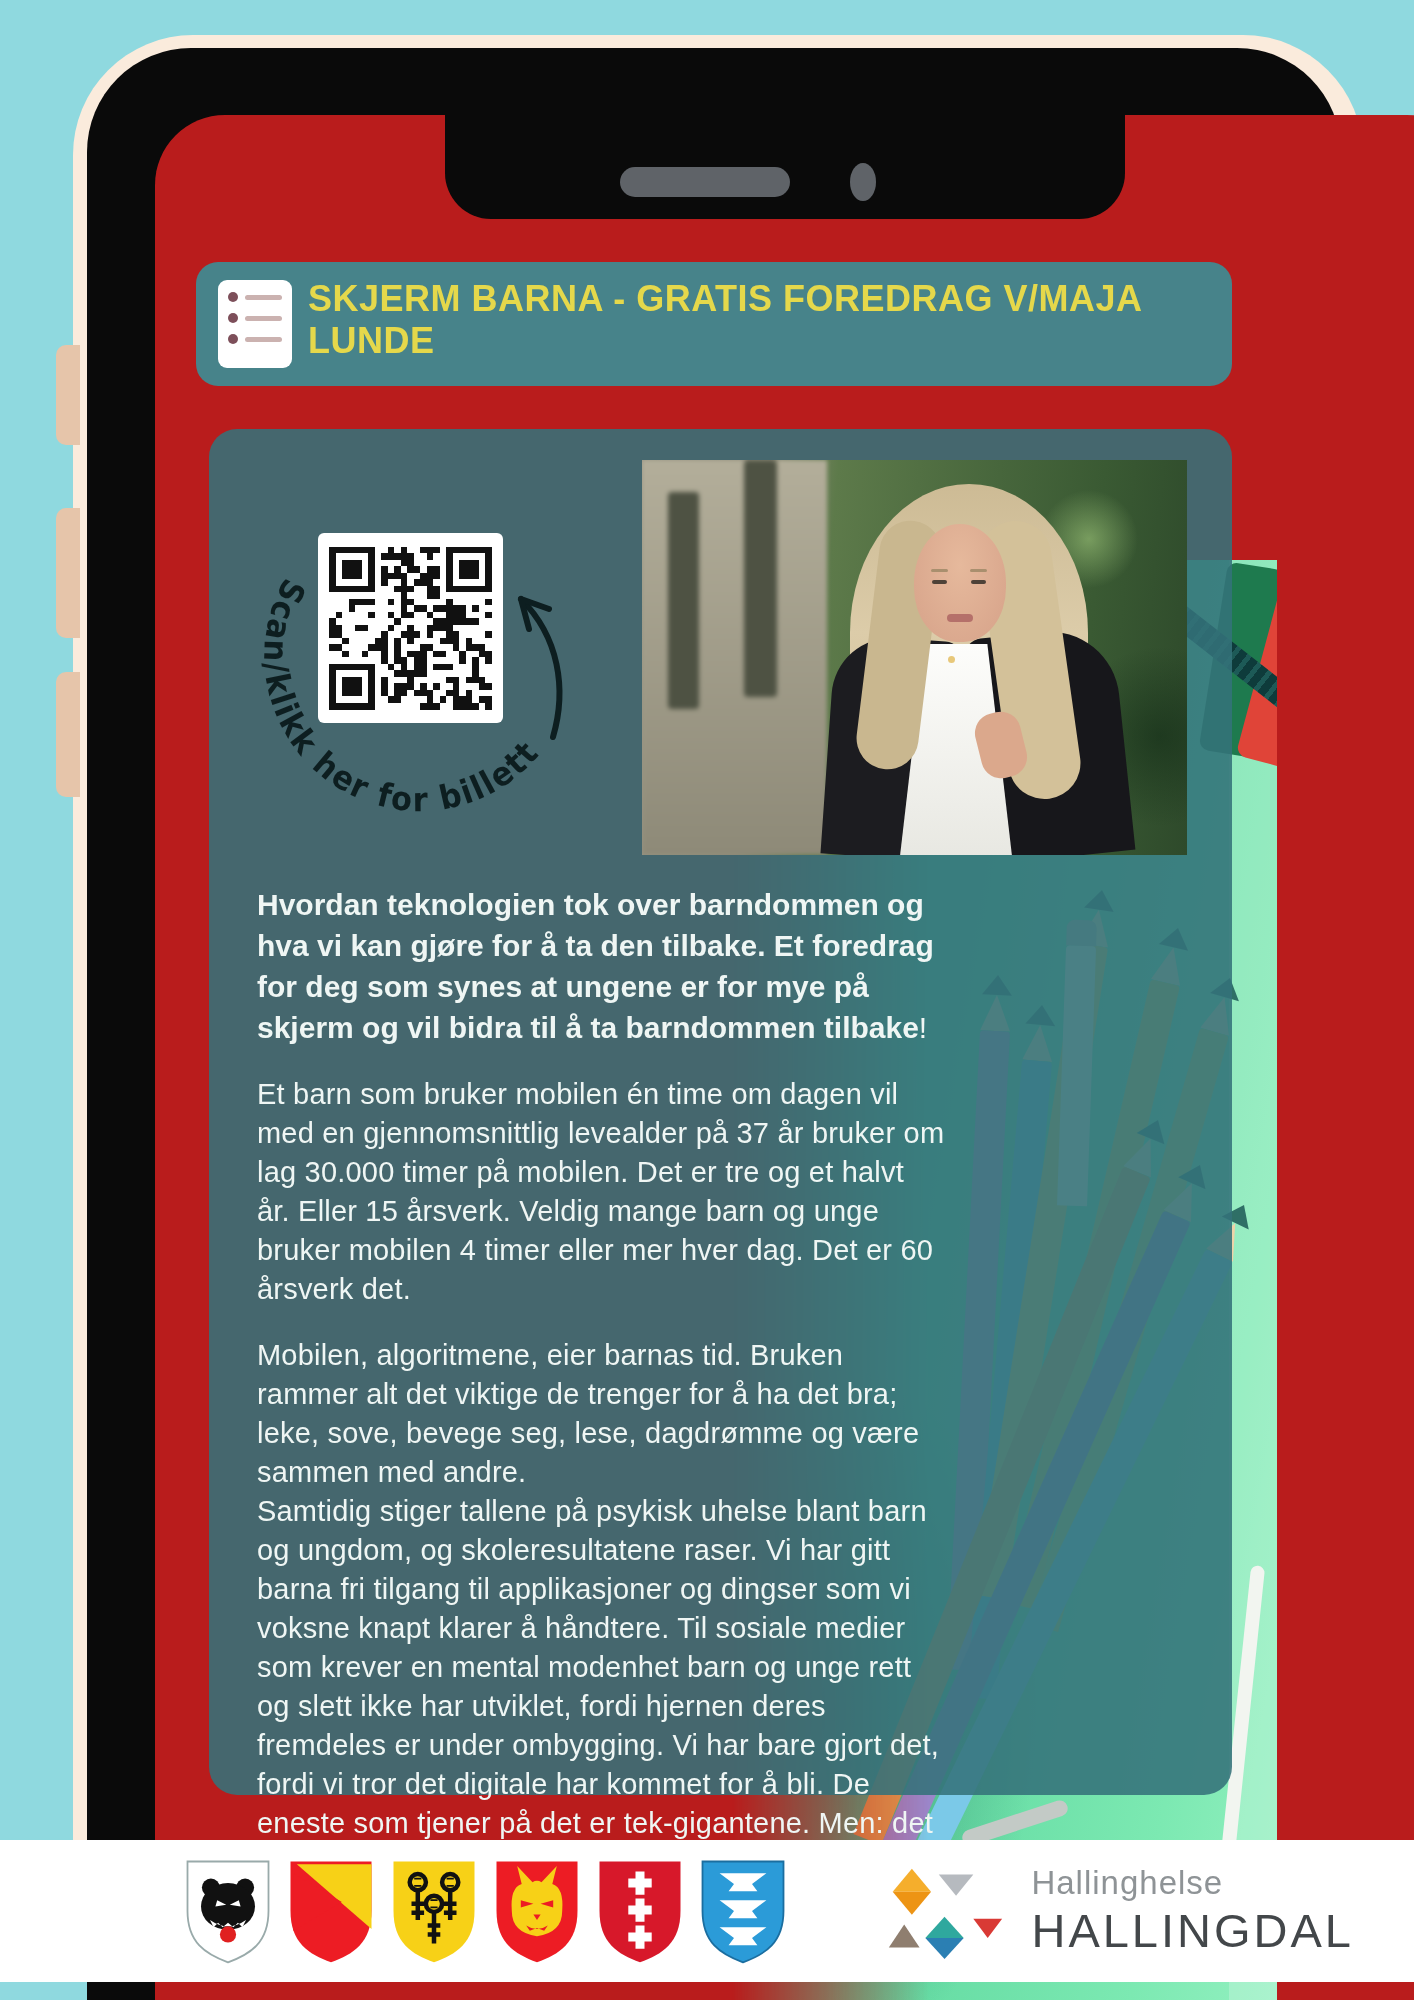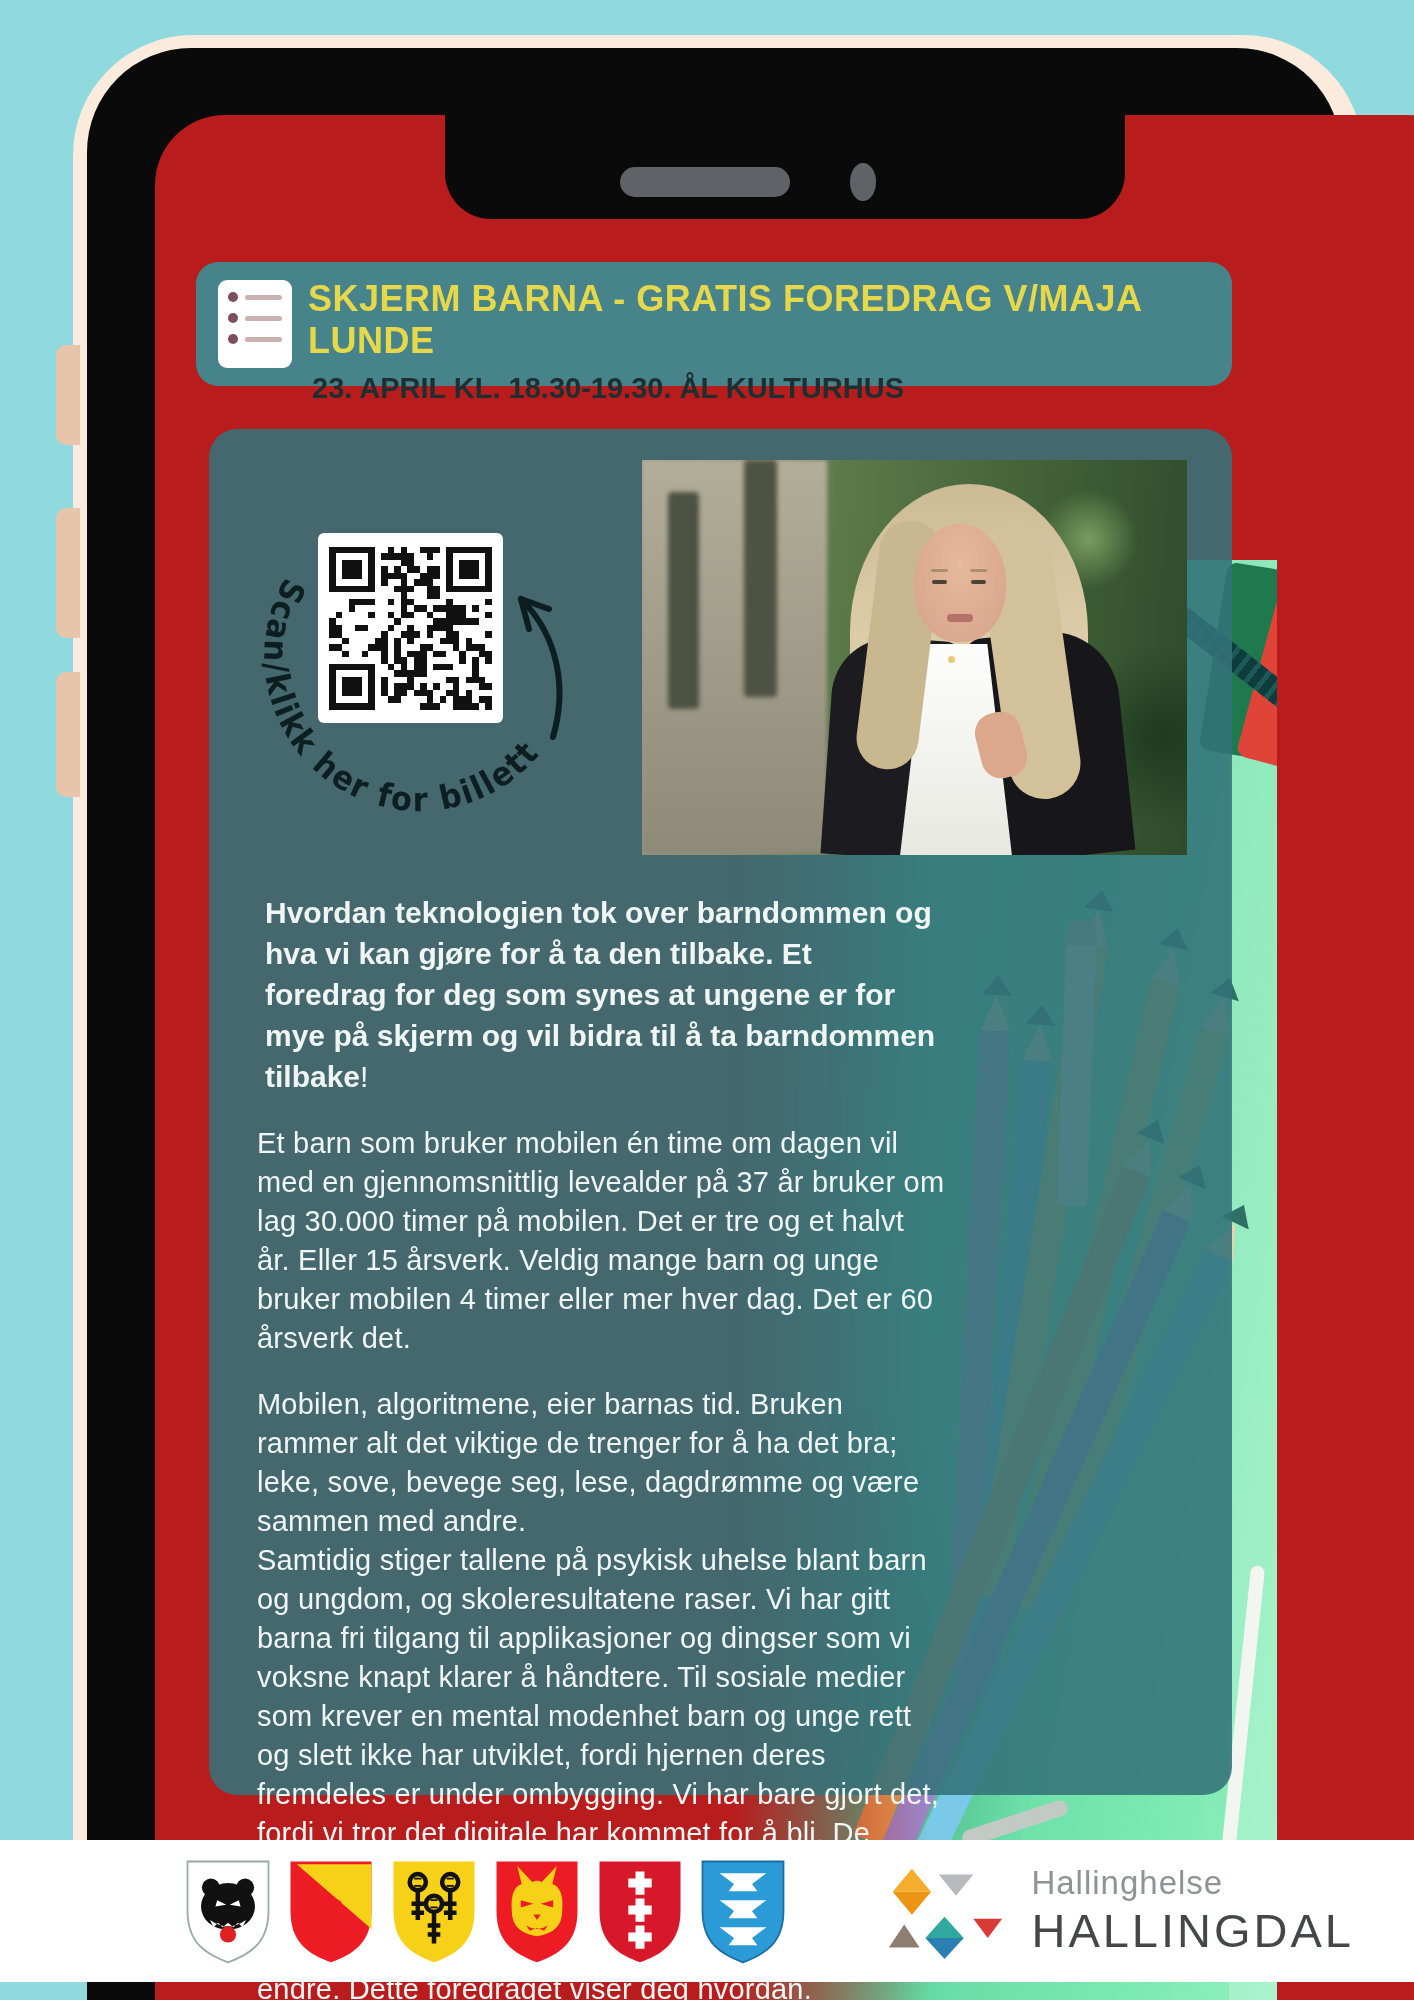--- a/index.html
+++ b/index.html
@@ -71,21 +71,21 @@
   .ph-strandR{left:352px;top:60px;width:72px;height:280px;background:#D3C199;border-radius:40px;transform:rotate(-8deg);}
   .ph-face{left:272px;top:64px;width:92px;height:118px;background:radial-gradient(at 50% 35%,#E6B99C,#D6A289);border-radius:50% 50% 46% 46%;}
   .ph-eye{top:56px;width:15px;height:4px;background:#4E4238;border-radius:2px;}
   .ph-brow{top:45px;width:17px;height:3px;background:#A98F6E;border-radius:2px;}
   .ph-lip{left:33px;top:90px;width:26px;height:8px;background:#B5706A;border-radius:4px;}
   .ph-hand{left:336px;top:252px;width:46px;height:66px;background:#DBA88C;border-radius:20px;transform:rotate(-14deg);}
   .ph-neck{left:306px;top:196px;width:7px;height:7px;background:#E8C87A;border-radius:50%;}
 
   
   .copy{left:48px;top:455px;width:688px;color:#EFF6F4;}
-  .intro{font-size:30px;line-height:41px;font-weight:bold;margin:8px;}
+  .intro{font-size:30px;line-height:41px;font-weight:bold;margin:0;}
   .intro .bang{font-weight:normal;}
   .para{font-size:29px;line-height:39px;font-weight:normal;margin:27px 0 0 0;white-space:pre-line;letter-spacing:.2px;}
 
   
   .footer{left:0;top:1840px;width:1414px;height:142px;background:#fff;display:flex;align-items:center;}
   .shields{display:flex;gap:13px;margin-left:183px;}
   .shields svg{width:90px;height:116px;display:block;}
   .logo{margin-left:auto;margin-right:60px;display:flex;align-items:center;gap:26px;}
   .logo-mark{width:120px;height:96px;}
   .logo-top{font-size:33px;color:#8E9396;letter-spacing:1px;font-weight:300;}
@@ -176,21 +176,20 @@
           <div class="li-dot"></div>
           <div class="li-line"></div>
         </div>
       <div class="li-row">
           <div class="li-dot"></div>
           <div class="li-line"></div>
         </div>
     </div>
     <div class="abs banner-text">
       <div class="banner-title">SKJERM BARNA - GRATIS FOREDRAG V/MAJA LUNDE</div>
-      <div class="banner-sub">23. APRIL KL. 18.30-19.30. ÅL KULTURHUS</div>
     </div>
   </div>
 
   <div class="abs card">
 
     <svg class="abs curve-svg" viewBox="0 0 430 430">
       <defs>
           <path id="capArc" d="M 77 148 A 155 155 0 0 0 344 306" fill="none"></path>
         </defs>
       <text class="curvetext"><textPath href="#capArc" startOffset="0" textLength="465" lengthAdjust="spacingAndGlyphs">Scan/klikk her for billett</textPath></text>

